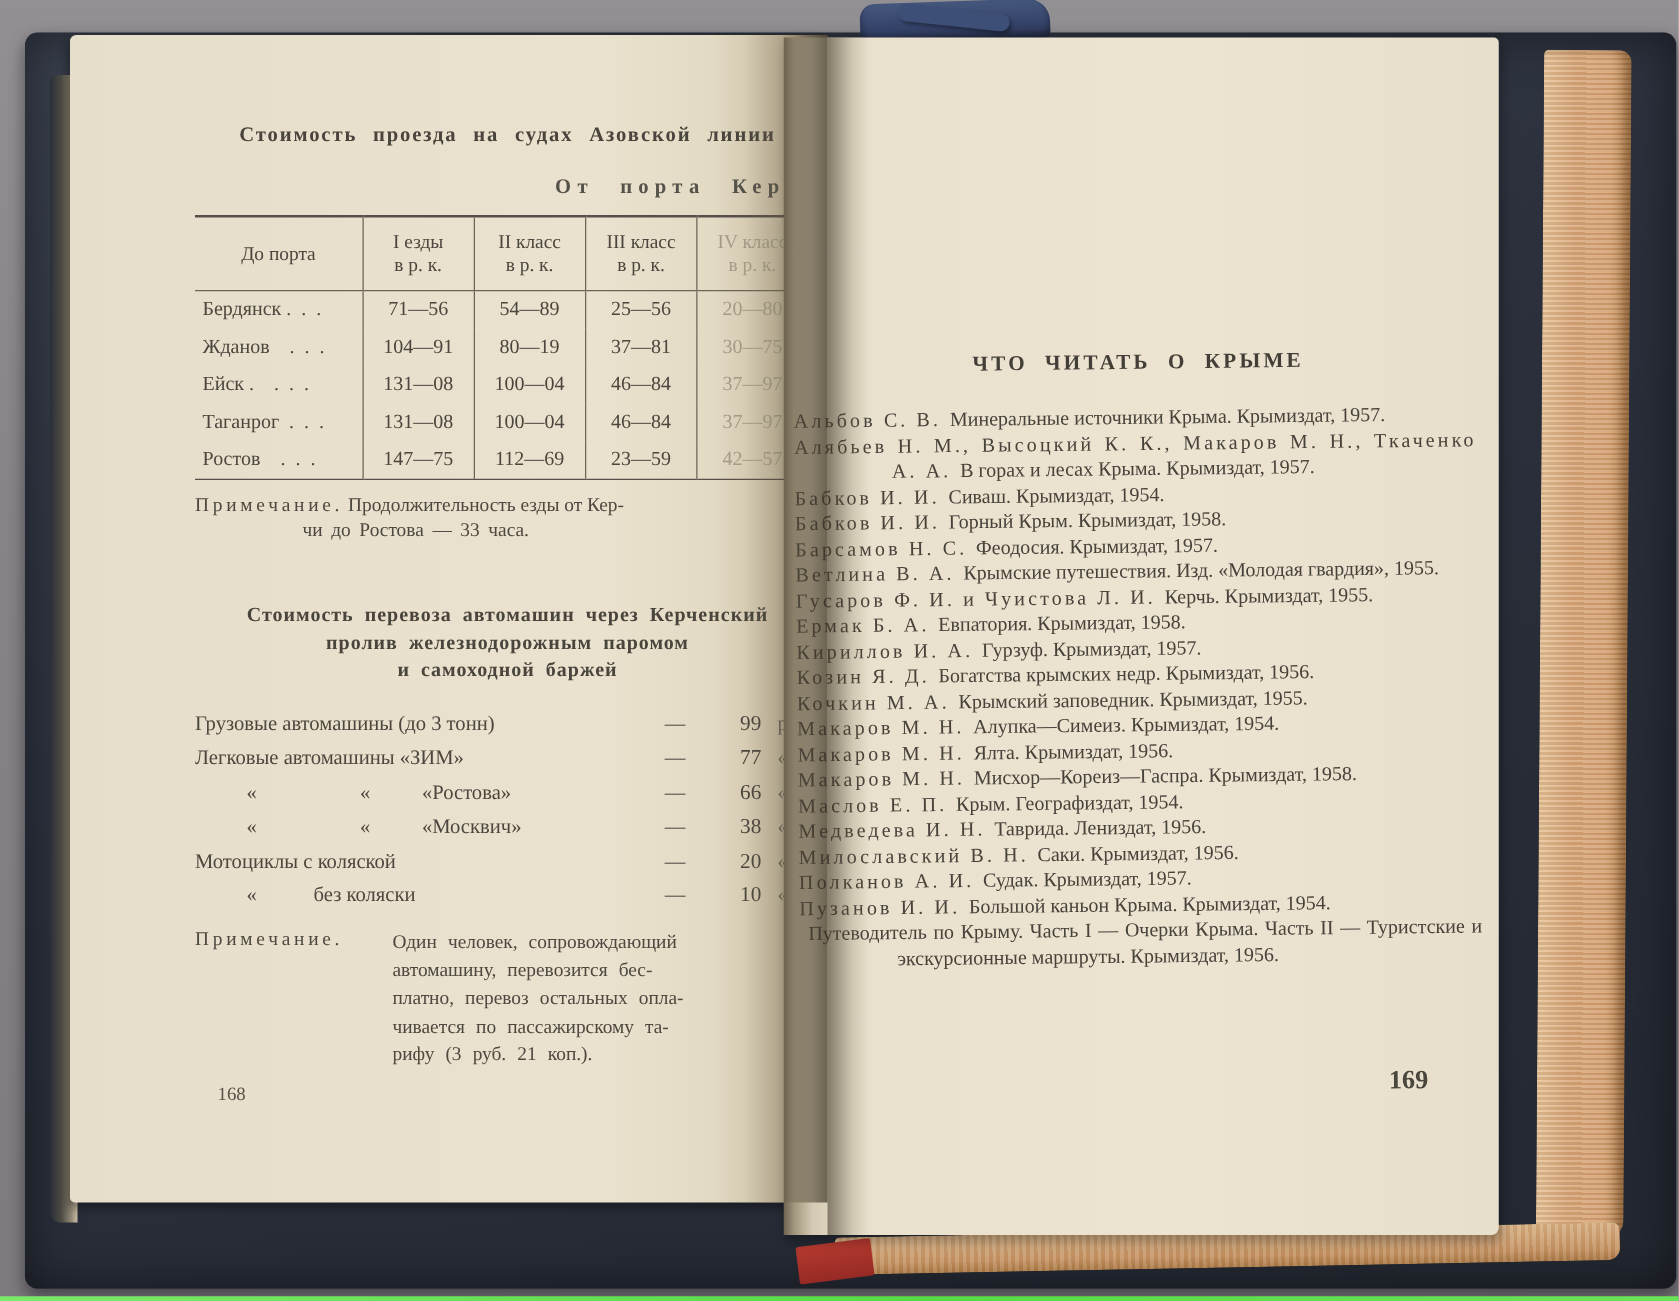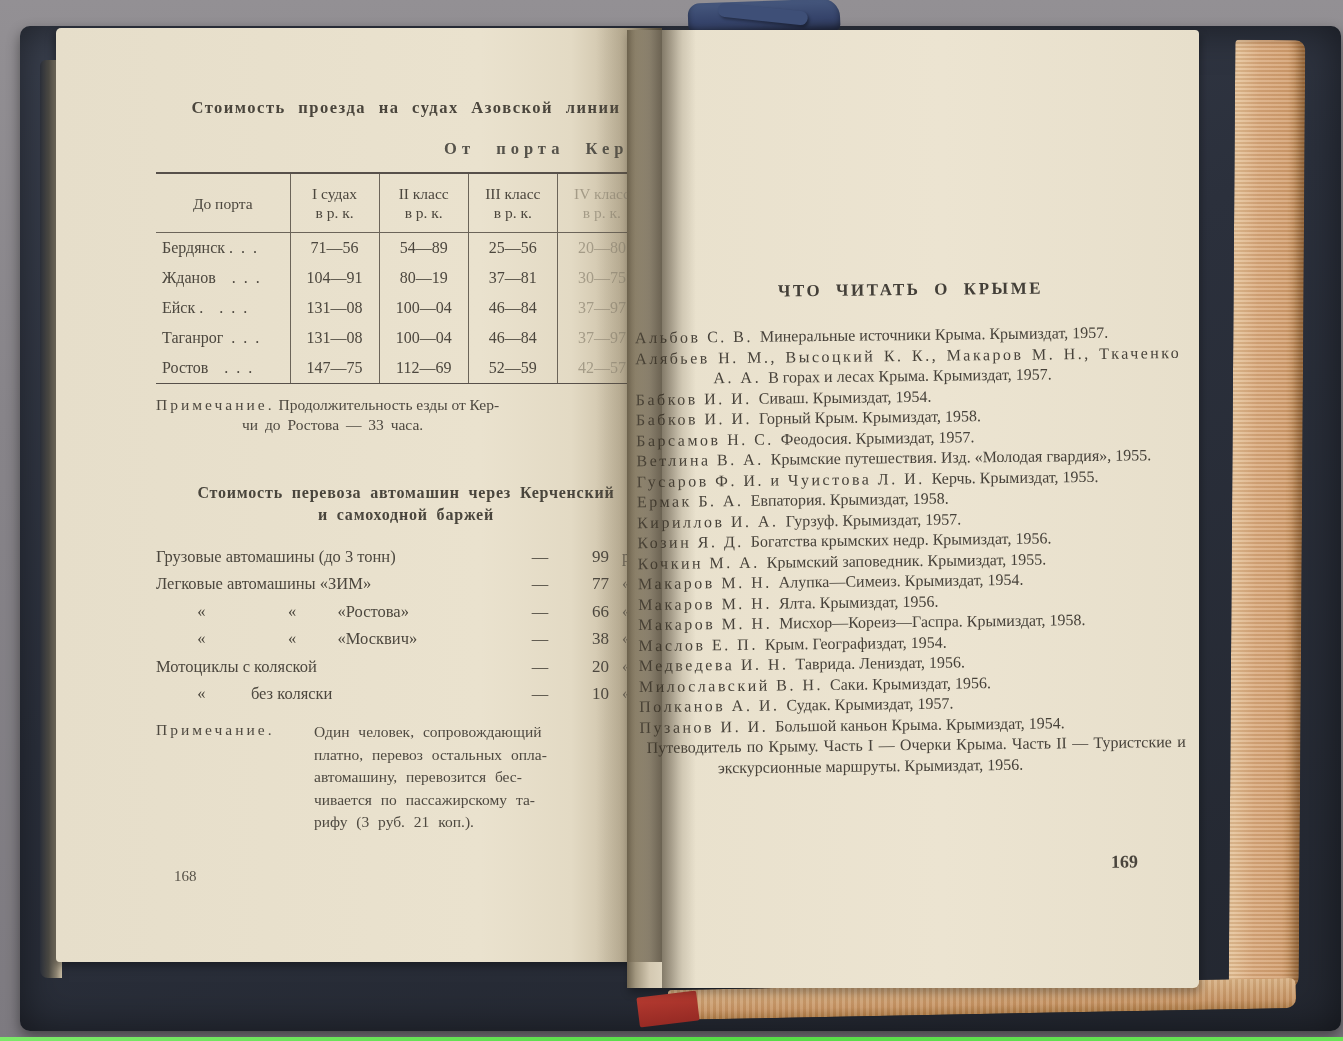--- a/index.html
+++ b/index.html
@@ -135,21 +135,21 @@
   .bib-heading{
     margin-top:250px;text-align:center;font-weight:bold;font-size:17px;
     letter-spacing:2.5px;word-spacing:7px;color:#433f38;
   }
   .bib-list{margin:25px 16px 0 10px;font-size:16px;line-height:20.5px;}
   .bib-entry{
     margin:0;padding-left:78px;text-indent:-78px;text-align:justify;
     color:#47423a;
   }
   .bib-author{letter-spacing:2.5px;margin-right:7px;}
-  .pagenum-169{position:absolute;left:480px;top:824px;font-size:18px;font-weight:bold;color:#4a453d;}
+  .pagenum-169{position:absolute;left:480px;top:824px;font-size:21px;font-weight:bold;color:#4a453d;}
 </style>
 </head>
 <body>
 
 <div class="book-cover"></div>
 <div class="headband"></div>
 <div class="page-edge-right"></div>
 <div class="page-edge-bottom"></div>
 <div class="left-stack-edge"></div>
 <div class="ribbon"></div>
@@ -158,21 +158,21 @@
   <div class="left-content">
     <div class="left-col">
       <div class="lp-title1">Стоимость проезда на судах Азовской линии</div>
       <div class="lp-title2">От порта Керчь</div>
 
       <table class="fare">
         <thead>
           <tr>
             <th class="col-port">До порта</th>
             <th class="col-cls">
-              <span>I судах</span><br>
+              <span>I езды</span><br>
               <span>в р. к.</span>
             </th>
             <th class="col-cls">
               <span>II класс</span><br>
               <span>в р. к.</span>
             </th>
             <th class="col-cls">
               <span>III класс</span><br>
               <span>в р. к.</span>
             </th>
@@ -208,34 +208,35 @@
     <td class="port-cell">Таганрог  .  .  .</td>
     <td>131—08</td>
     <td>100—04</td>
     <td>46—84</td>
     <td class="faded">37—97</td>
   </tr>
             <tr>
     <td class="port-cell">Ростов    .  .  .</td>
     <td>147—75</td>
     <td>112—69</td>
-    <td>52—59</td>
+    <td>23—59</td>
     <td class="faded">42—57</td>
   </tr>
           </tbody>
       </table>
 
       <div class="note1">
         <span class="note-label">Примечание.</span>
         <span>Продолжительность езды от Кер-</span>
       </div>
       <div class="note1-line2">чи до Ростова — 33 часа.</div>
 
       <div class="lp-section2-title">
         <div>Стоимость перевоза автомашин через Керченский</div>
+        <div>пролив железнодорожным паромом</div>
         <div>и самоходной баржей</div>
       </div>
 
       <div class="tariff-list">
           <div class="tariff-row">
     <span class="tariff-label">Грузовые автомашины (до 3 тонн)</span>
     <span class="tariff-dash">—</span>
     <span class="tariff-value">99</span>
     <span class="tariff-unit">руб.</span>
   </div>
@@ -268,22 +269,22 @@
     <span class="tariff-dash">—</span>
     <span class="tariff-value">10</span>
     <span class="tariff-unit">«</span>
   </div>
         </div>
 
       <div class="note2">
         <span class="note-label">Примечание.</span>
         <div class="note2-lines">
             <div>Один человек, сопровождающий</div>
+            <div>автомашину, перевозится бес-</div>
             <div>платно, перевоз остальных опла-</div>
-            <div>автомашину, перевозится бес-</div>
             <div>чивается по пассажирскому та-</div>
             <div>рифу (3 руб. 21 коп.).</div>
           </div>
       </div>
     </div>
     <div class="pagenum-168">168</div>
   </div>
 </div>
 
 <div class="page right-page">

